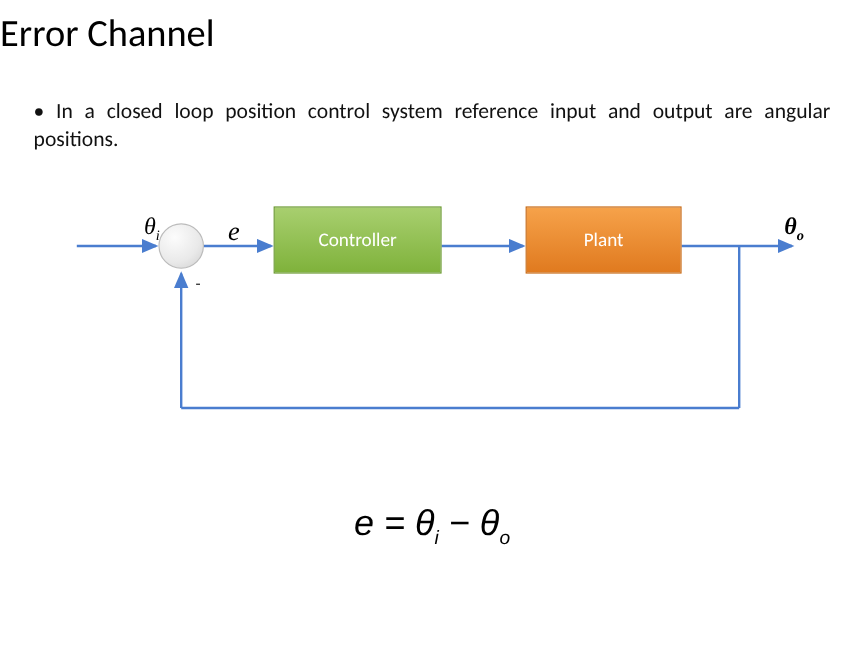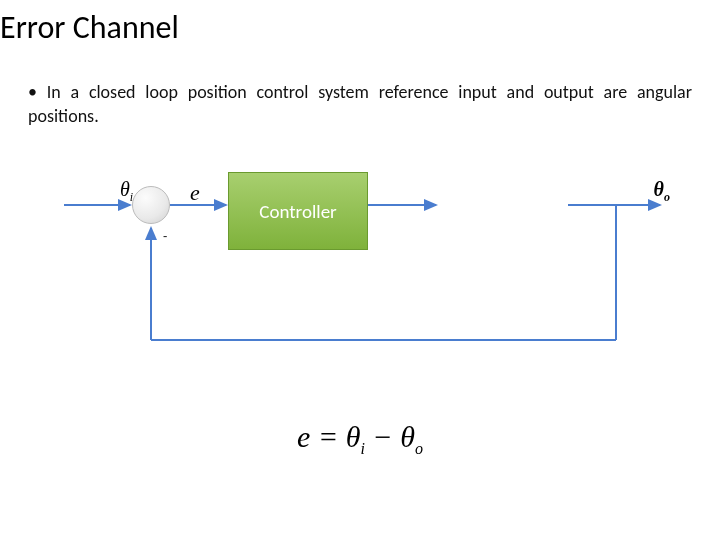--- a/index.html
+++ b/index.html
@@ -79,25 +79,25 @@
     left: 72px;
     width: 38px;
     height: 38px;
     border-radius: 50%;
     background: radial-gradient(circle at 35% 30%, #fcfcfc 0%, #e9e9e9 60%, #cfcfcf 100%);
     border: 1px solid #bbb;
   }
   
   .box {
     position: absolute;
-    height: 78px;
+    height: 56px;
     display: flex;
     align-items: center;
     justify-content: center;
-    font-size: 19px;
+    font-size: 16px;
     color: #fff;
   }
   .controller {
     top: 22px;
     left: 168px;
     width: 140px;
     background: linear-gradient(#a8cf6f, #7fb23b);
     border: 1px solid #6a9a2f;
   }
   .plant {
@@ -107,21 +107,21 @@
     background: linear-gradient(#f6a24a, #e07a1f);
     border: 1px solid #c96a15;
   }
   
   .formula {
     position: absolute;
     top: 420px;
     left: 0;
     width: 720px;
     text-align: center;
-    font-family: Liberation Serif, serif;
+    font-family: Liberation Sans, sans-serif;
     font-style: italic;
     font-size: 30px;
   }
   .formula sub { font-size: 16px; font-style: italic; }
 </style>
 </head>
 <body>
 
 <h1 class="title">Error Channel</h1>
 
@@ -154,20 +154,21 @@
   <span class="theta-i">
     <span>θ</span><sub>i</sub>
   </span>
 
   <span class="e-label">e</span>
 
   <div class="sumnode"></div>
   <span class="minus">-</span>
 
   <div class="box controller">Controller</div>
+  <div class="box plant">Plant</div>
 
   <span class="theta-o">
     <span>θ</span><sub>o</sub>
   </span>
 </div>
 
 <div class="formula">
   <span>e</span><span> = </span><span>θ</span><sub>i</sub><span> − </span><span>θ</span><sub>o</sub>
 </div>
 

